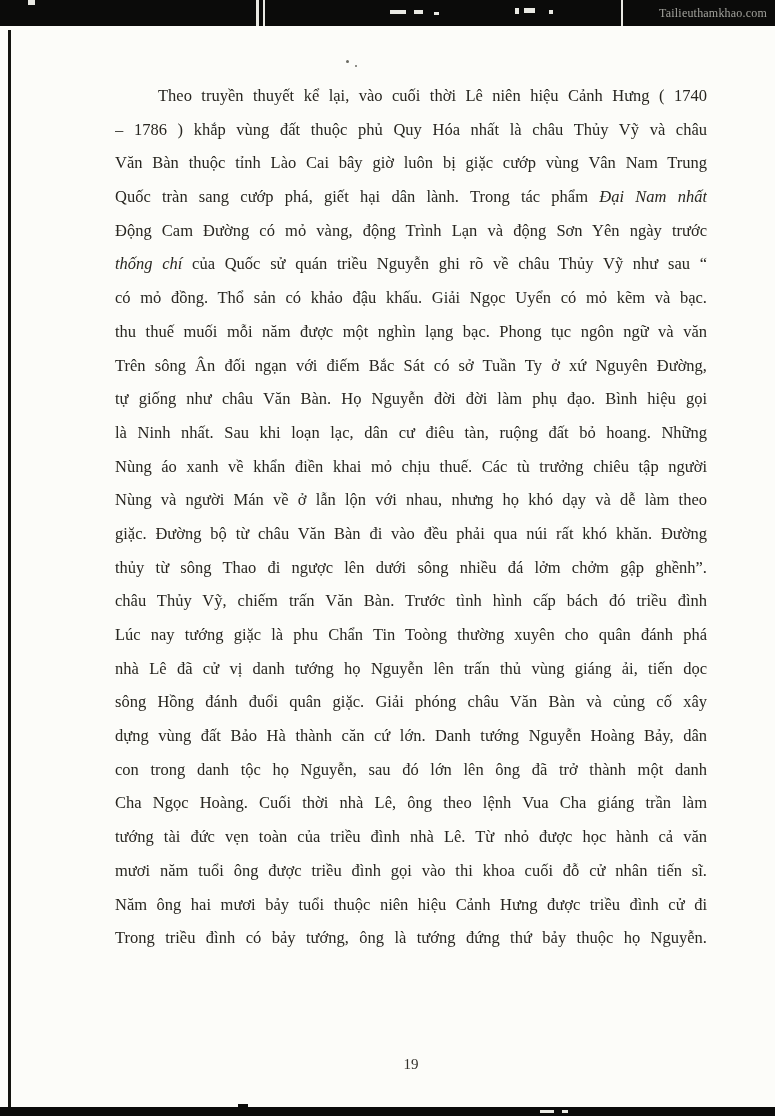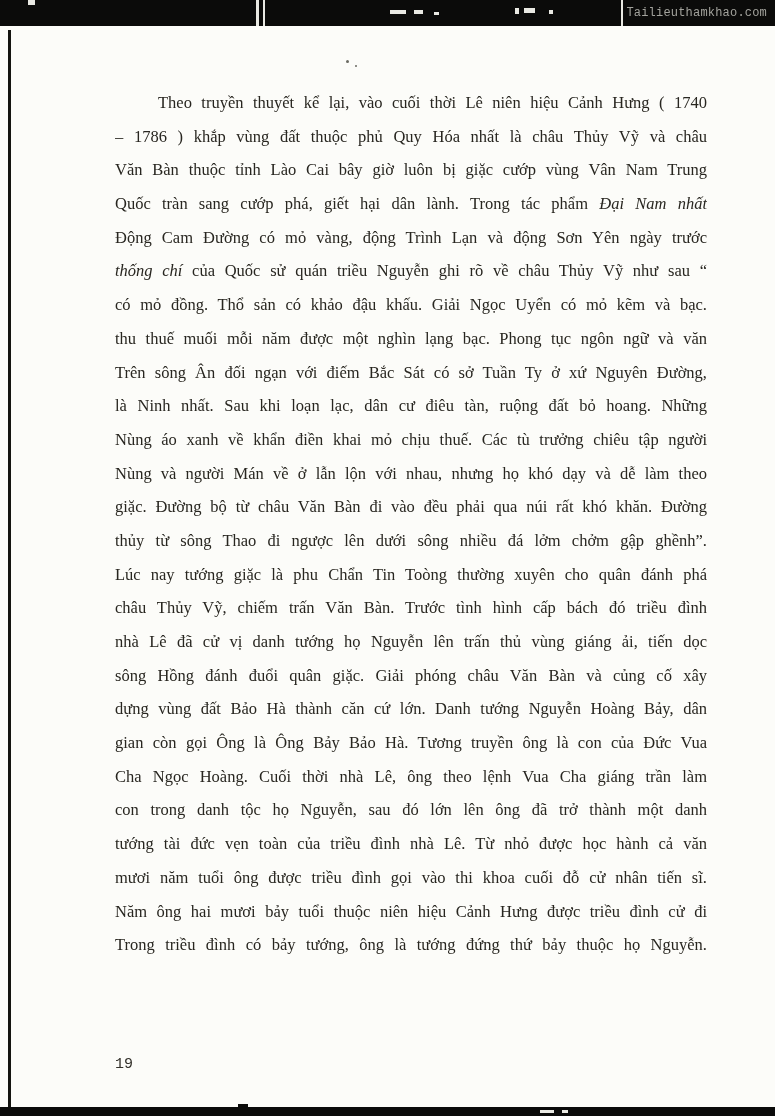--- a/index.html
+++ b/index.html
@@ -49,30 +49,30 @@
   .bm1 { left: 238px; bottom: 0; width: 10px; height: 12px; background:#0b0b0a; }
   .bm2 { left: 540px; bottom: 3px; width: 14px; height: 3px; }
   .bm3 { left: 562px; bottom: 3px; width: 6px;  height: 3px; }
   .speck { position: absolute; background: #6a6a62; border-radius: 50%; }
   .s1 { left: 346px; top: 60px; width: 3px; height: 3px; }
   .s2 { left: 355px; top: 65px; width: 2px; height: 2px; }
 
   .watermark {
     position: absolute;
     top: 6px; right: 8px;
-    font-family: Liberation Mono, monospace;
+    font-family: Liberation Serif, serif;
     font-size: 12px;
     color: #a3a39d;
     letter-spacing: 0.2px;
   }
 
   
   .text-block {
     position: absolute;
-    top: 86px;
+    top: 79px;
     left: 115px;
     width: 592px;
     color: #282620;
     font-size: 16.5px;
   }
   .line {
     height: 33.7px;
     line-height: 33.7px;
     text-align: justify;
     text-align-last: justify;
@@ -80,23 +80,23 @@
     overflow: hidden;
   }
   .line.indent { text-indent: 43px; }
   .line em { font-style: italic; }
 
   .page-number {
     position: absolute;
     top: 1056px;
     left: 115px;
     width: 592px;
+    text-align: center;
     font-size: 15px;
     color: #33312b;
-    font-family: Liberation Mono, monospace;
   }
 </style>
 </head>
 <body>
 
 <div class="page">
 
   <div class="top-bar">
     <span class="mark m1"></span>
     <span class="mark m2"></span>
@@ -119,33 +119,33 @@
   <div class="text-block">
       <div class="line indent"><span>Theo truyền thuyết kể lại, vào cuối thời Lê niên hiệu Cảnh Hưng ( 1740</span></div>
       <div class="line"><span>– 1786 ) khắp vùng đất thuộc phủ Quy Hóa nhất là châu Thủy Vỹ và châu</span></div>
       <div class="line"><span>Văn Bàn thuộc tỉnh Lào Cai bây giờ luôn bị giặc cướp vùng Vân Nam Trung</span></div>
       <div class="line"><span>Quốc tràn sang cướp phá, giết hại dân lành. Trong tác phẩm </span><em>Đại Nam nhất</em></div>
       <div class="line"><span>Động Cam Đường có mỏ vàng, động Trình Lạn và động Sơn Yên ngày trước</span></div>
       <div class="line"><em>thống chí</em><span> của Quốc sử quán triều Nguyễn ghi rõ về châu Thủy Vỹ như sau “</span></div>
       <div class="line"><span>có mỏ đồng. Thổ sản có khảo đậu khấu. Giải Ngọc Uyển có mỏ kẽm và bạc.</span></div>
       <div class="line"><span>thu thuế muối mỗi năm được một nghìn lạng bạc. Phong tục ngôn ngữ và văn</span></div>
       <div class="line"><span>Trên sông Ân đối ngạn với điếm Bắc Sát có sở Tuần Ty ở xứ Nguyên Đường,</span></div>
+      <div class="line"><span>tự giống như châu Văn Bàn. Họ Nguyễn đời đời làm phụ đạo. Bình hiệu gọi</span></div>
       <div class="line"><span>là Ninh nhất. Sau khi loạn lạc, dân cư điêu tàn, ruộng đất bỏ hoang. Những</span></div>
       <div class="line"><span>Nùng áo xanh về khẩn điền khai mỏ chịu thuế. Các tù trưởng chiêu tập người</span></div>
       <div class="line"><span>Nùng và người Mán về ở lẫn lộn với nhau, nhưng họ khó dạy và dễ làm theo</span></div>
       <div class="line"><span>giặc. Đường bộ từ châu Văn Bàn đi vào đều phải qua núi rất khó khăn. Đường</span></div>
       <div class="line"><span>thủy từ sông Thao đi ngược lên dưới sông nhiều đá lởm chởm gập ghềnh”.</span></div>
+      <div class="line"><span>châu Thủy Vỹ, chiếm trấn Văn Bàn. Trước tình hình cấp bách đó triều đình</span></div>
       <div class="line"><span>Lúc nay tướng giặc là phu Chẩn Tin Toòng thường xuyên cho quân đánh phá</span></div>
-      <div class="line"><span>châu Thủy Vỹ, chiếm trấn Văn Bàn. Trước tình hình cấp bách đó triều đình</span></div>
       <div class="line"><span>nhà Lê đã cử vị danh tướng họ Nguyễn lên trấn thủ vùng giáng ải, tiến dọc</span></div>
       <div class="line"><span>sông Hồng đánh đuổi quân giặc. Giải phóng châu Văn Bàn và củng cố xây</span></div>
       <div class="line"><span>dựng vùng đất Bảo Hà thành căn cứ lớn. Danh tướng Nguyễn Hoàng Bảy, dân</span></div>
-      <div class="line"><span>gian còn gọi Ông là Ông Bảy Bảo Hà. Tương truyền ông là con của Đức Vua</span></div>
+      <div class="line"><span>con trong danh tộc họ Nguyễn, sau đó lớn lên ông đã trở thành một danh</span></div>
       <div class="line"><span>Cha Ngọc Hoàng. Cuối thời nhà Lê, ông theo lệnh Vua Cha giáng trần làm</span></div>
-      <div class="line"><span>con trong danh tộc họ Nguyễn, sau đó lớn lên ông đã trở thành một danh</span></div>
       <div class="line"><span>tướng tài đức vẹn toàn của triều đình nhà Lê. Từ nhỏ được học hành cả văn</span></div>
       <div class="line"><span>mươi năm tuổi ông được triều đình gọi vào thi khoa cuối đỗ cử nhân tiến sĩ.</span></div>
       <div class="line"><span>Năm ông hai mươi bảy tuổi thuộc niên hiệu Cảnh Hưng được triều đình cử đi</span></div>
       <div class="line"><span>Trong triều đình có bảy tướng, ông là tướng đứng thứ bảy thuộc họ Nguyễn.</span></div>
     </div>
 
   <div class="page-number">19</div>
 
   <div class="bottom-bar">
     <span class="mark bm1"></span>

